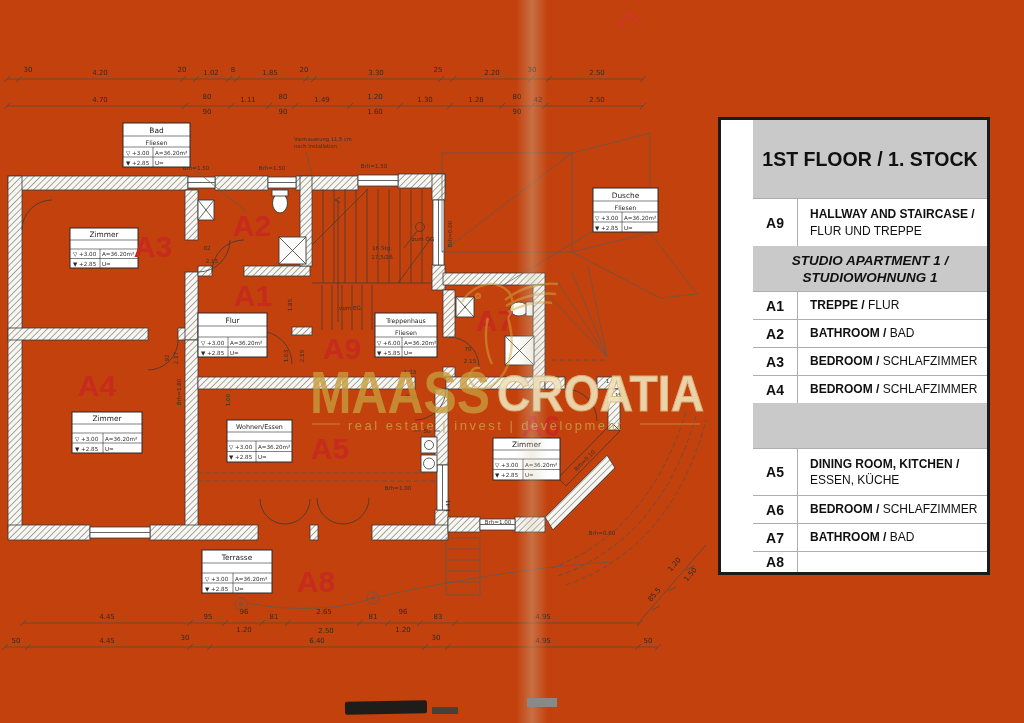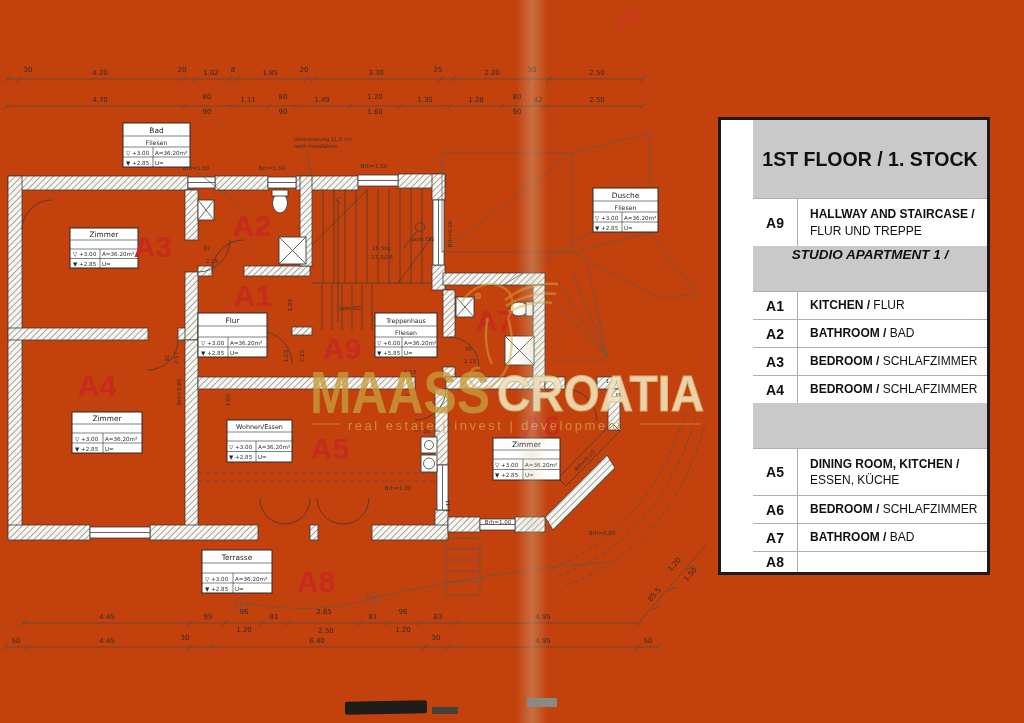--- a/index.html
+++ b/index.html
@@ -37,21 +37,21 @@
   
   #legend{position:absolute;left:718px;top:117px;width:272px;height:458px;box-sizing:border-box;
           border:3px solid #1b1b1b;background:#ffffff;display:flex;flex-direction:column;color:#101010;padding-left:32px;}
   .lg-header{background:#c9c9c9;height:78px;flex:none;display:flex;align-items:center;
              justify-content:center;font-size:19.5px;font-weight:bold;}
   .lg-row{display:flex;border-top:1px solid #aeaeae;flex:none;align-items:center;}
   .lg-code{width:44px;flex:none;align-self:stretch;display:flex;align-items:center;
            justify-content:center;font-weight:bold;font-size:14px;border-right:1px solid #aeaeae;}
   .lg-desc{padding:2px 6px 2px 12px;font-size:12px;line-height:16.5px;}
   .lg-desc b{font-weight:bold;}
-  .lg-section{background:#c9c9c9;flex:none;display:flex;flex-direction:column;
+  .lg-section{background:#c9c9c9;flex:none;display:flex;flex-direction:column;justify-content:center;
               text-align:center;font-style:italic;font-weight:bold;font-size:13.5px;line-height:17px;
               border-top:none;}
   .h27{height:27px}.h45{height:45px}.h46{height:46px}.h47{height:47px}
   .grow{flex:1}
   
   .band{position:absolute;left:516px;top:0;width:32px;height:723px;pointer-events:none;
         background:linear-gradient(90deg,rgba(213,205,178,0),rgba(213,205,178,.33),rgba(213,205,178,0));}
   .smudge1{position:absolute;left:345px;top:701px;width:82px;height:13px;background:#1f1d1a;
            border-radius:2px;transform:rotate(-1deg);}
   .smudge2{position:absolute;left:527px;top:698px;width:30px;height:9px;background:#8a8a85;}
@@ -470,25 +470,26 @@
 <div id="legend">
   <div class="lg-header">1ST FLOOR / 1. STOCK</div>
 
   <div class="lg-row h47">
     <div class="lg-code">A9</div>
     <div class="lg-desc"><b>HALLWAY AND STAIRCASE /</b> <span>FLUR UND TREPPE</span></div>
   </div>
 
   <div class="lg-section h45">
     <div>STUDIO APARTMENT 1 /</div>
+    <div>STUDIOWOHNUNG 1</div>
   </div>
 
   <div class="lg-row h27">
     <div class="lg-code">A1</div>
-    <div class="lg-desc"><b>KITCHEN /</b> <span>FLUR</span></div>
+    <div class="lg-desc"><b>TREPPE /</b> <span>FLUR</span></div>
   </div>
   <div class="lg-row h27">
     <div class="lg-code">A2</div>
     <div class="lg-desc"><b>BATHROOM /</b> <span>BAD</span></div>
   </div>
   <div class="lg-row h27">
     <div class="lg-code">A3</div>
     <div class="lg-desc"><b>BEDROOM /</b> <span>SCHLAFZIMMER</span></div>
   </div>
   <div class="lg-row h27">

